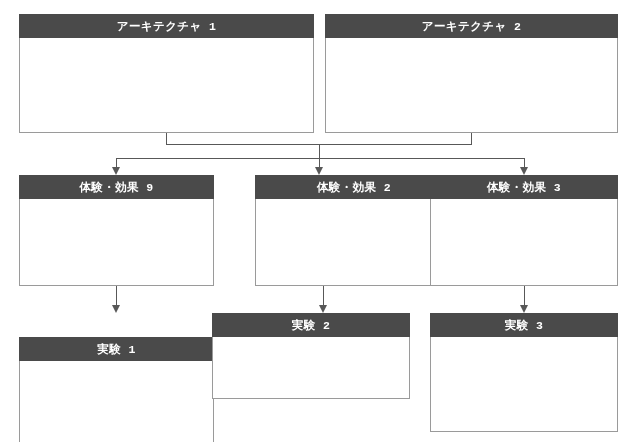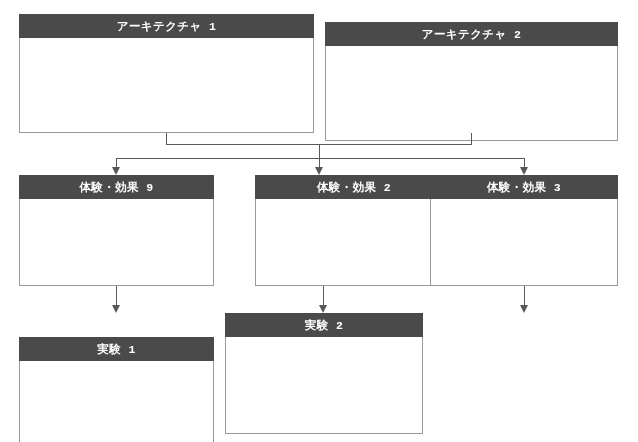--- a/index.html
+++ b/index.html
@@ -69,21 +69,21 @@
 </head>
 <body>
 
 <div id="canvas">
 
   <div class="node" style="left:19px; top:14px; width:295px; height:119px;">
     <div class="node-header">アーキテクチャ 1</div>
     <div class="node-body"></div>
   </div>
 
-  <div class="node" style="left:325px; top:22px; width:293px; height:119px;gap:20px;">
+  <div class="node" style="left:325px; top:14px; width:293px; height:119px;gap:20px;">
     <div class="node-header">アーキテクチャ 2</div>
     <div class="node-body"></div>
   </div>
 
   <div class="node" style="left:19px; top:175px; width:195px; height:111px;">
     <div class="node-header">体験・効果 9</div>
     <div class="node-body"></div>
   </div>
 
   <div class="node" style="left:225px; top:175px; width:198px; height:111px;margin-left:30px;">
@@ -94,25 +94,29 @@
   <div class="node" style="left:430px; top:175px; width:188px; height:111px;">
     <div class="node-header">体験・効果 3</div>
     <div class="node-body"></div>
   </div>
 
   <div class="node" style="left:19px; top:313px; width:195px; height:111px;margin-top:24px;">
     <div class="node-header">実験 1</div>
     <div class="node-body"></div>
   </div>
 
-  <div class="node" style="left:225px; top:313px; width:198px; height:121px;">
+  <div class="node" style="left:212px; top:313px; width:198px; height:86px;">
     <div class="node-header">実験 2</div>
     <div class="node-body"></div>
   </div>
 
+  <div class="node" style="left:430px; top:313px; width:188px; height:119px;">
+    <div class="node-header">実験 3</div>
+    <div class="node-body"></div>
+  </div>
 
   <div class="conn-v" style="left:166px; top:133px; height:11px;"></div>
 
   <div class="conn-v" style="left:471px; top:133px; height:11px;"></div>
 
   <div class="conn-h" style="left:166px; top:144px; width:306px;"></div>
 
   <div class="conn-v" style="left:319px; top:144px; height:14px;"></div>
 
   <div class="conn-h" style="left:116px; top:158px; width:408px;"></div>

